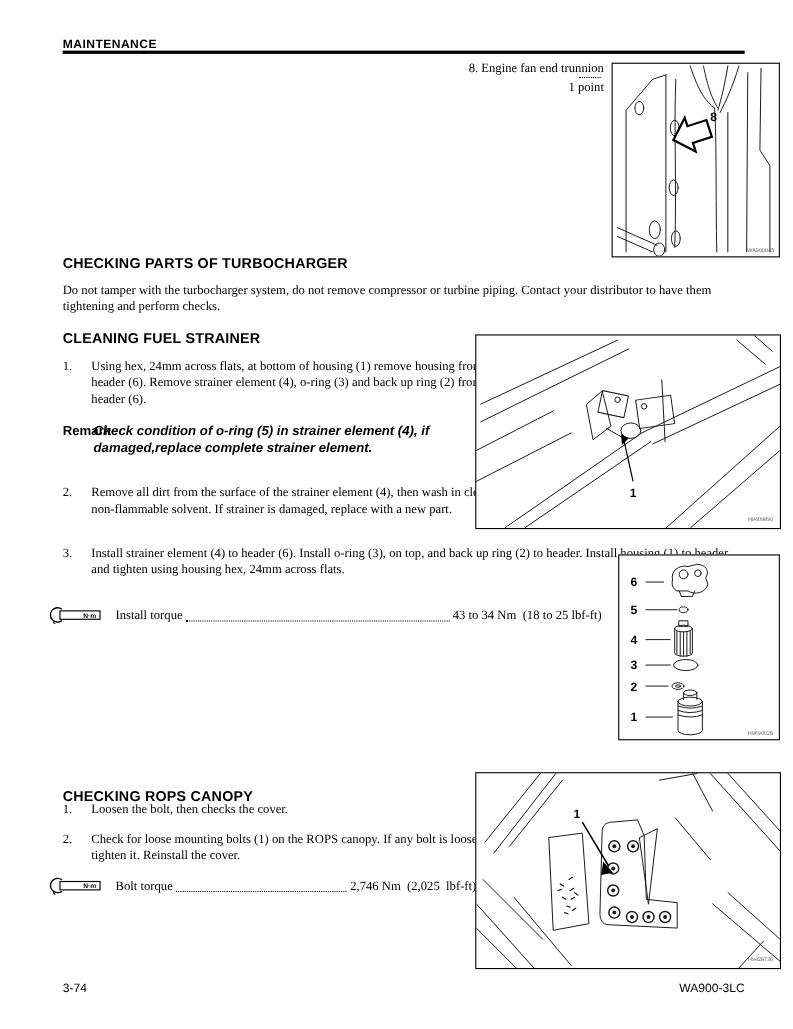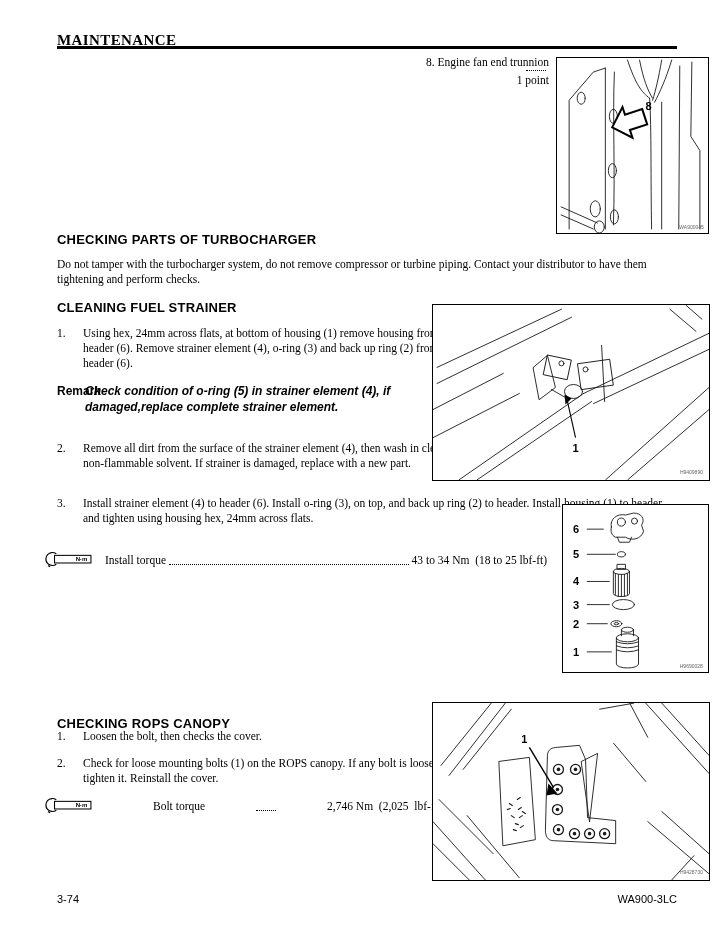--- a/index.html
+++ b/index.html
@@ -1,20 +1,20 @@
 <!DOCTYPE html>
 <html><head>
 <meta charset="utf-8">
 <style>
   html,body{margin:0;padding:0;background:#e8e8e8}
   *{box-sizing:border-box}
   .page{position:relative;width:721px;height:935px;margin:0 auto;background:#fff;
         font-family:"Liberation Serif",serif;color:#000;overflow:hidden}
   .abs{position:absolute}
-  .mtitle{font-family:Liberation Serif, serif;font-weight:bold;font-size:15px;
+  .mtitle{font-family:Liberation Sans, sans-serif;font-weight:bold;font-size:11px;
           letter-spacing:.4px;line-height:1}
   .mrule{position:absolute;left:57px;top:46px;width:620px;height:2.5px;background:#000}
   .h2{font-family:"Liberation Sans",sans-serif;font-weight:bold;font-size:13px;
       letter-spacing:.2px;line-height:1;margin:0}
   .body-text{font-size:11.5px;line-height:1.3}
   .step{display:flex;font-size:11.5px;line-height:1.3}
   .num{width:26px;flex:none}
   .stext{flex:1}
   .remark-label{font-family:"Liberation Sans",sans-serif;
                 font-weight:bold;font-size:12px}
@@ -199,21 +199,21 @@
   <div class="abs step" style="left:57px;top:729px;width:372px;">
     <span class="num">1.</span>
     <span class="stext">Loosen the bolt, then checks the cover.</span>
   </div>
 
   <div class="abs step" style="left:57px;top:756px;width:392px;">
     <span class="num">2.</span>
     <span class="stext">Check for loose mounting bolts (1) on the ROPS canopy. If any bolt is loose, tighten it. Reinstall the cover.</span>
   </div>
 
-  <div class="abs dotrow" style="left:45px;top:796px;width:388px;gap:48px;">
+  <div class="abs dotrow" style="left:45px;top:796px;width:388px;">
     <svg class="wrench" width="52" height="18" viewBox="0 0 60 20">
       <path d="M13 4 A7.5 7.5 0 1 0 13 16" fill="none" stroke="#000" stroke-width="1.4"></path>
       <path d="M5 16.5 Q3.2 18.5 6 19" fill="none" stroke="#000" stroke-width="1.2"></path>
       <rect x="11" y="5.8" width="42" height="8.8" fill="#fff" stroke="#000" stroke-width="1.2"></rect>
       <text x="49" y="12.8" text-anchor="end" class="nmtext">N·m</text>
     </svg>
     <span class="tlabel">Bolt torque</span>
     <span class="leader"></span>
     <span class="tvalue">2,746 Nm  (2,025  lbf-ft)</span>
   </div>

